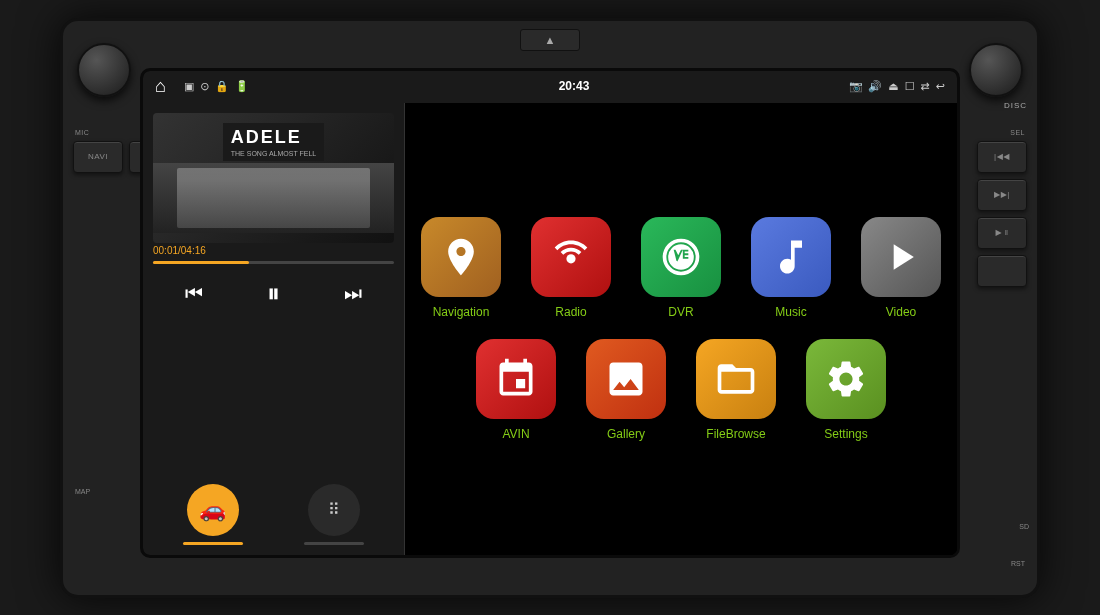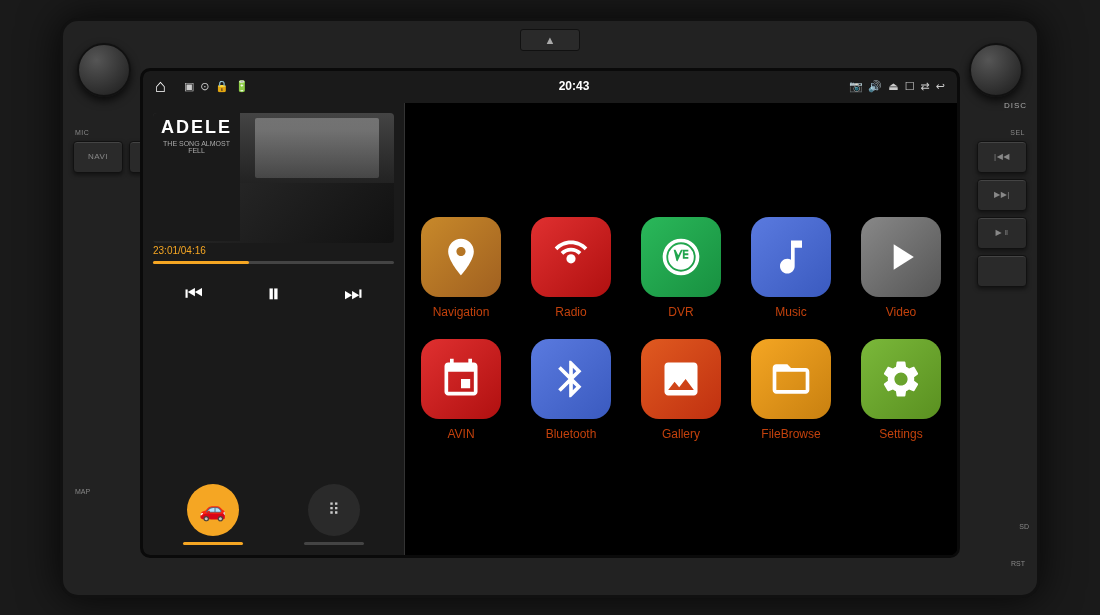--- a/index.html
+++ b/index.html
@@ -231,21 +231,22 @@
       align-items: center;
       justify-content: center;
       overflow: hidden;
       position: relative;
     }
     .album-art-inner {
       width: 100%;
       height: 100%;
       background: linear-gradient(135deg, #333 0%, #111 100%);
       display: flex;
-      flex-direction: row;
+      flex-direction: column;
+      align-items: center;
       justify-content: center;
     }
     .adele-text {
       color: #fff;
       font-size: 18px;
       font-weight: bold;
       letter-spacing: 2px;
     }
     .adele-sub {
       color: #aaa;
@@ -383,21 +384,21 @@
     .app-icon {
       width: 80px;
       height: 80px;
       border-radius: 18px;
       display: flex;
       align-items: center;
       justify-content: center;
       font-size: 36px;
     }
     .app-label {
-      color: #c2410c;
+      color: #84cc16;
       font-size: 12px;
       text-align: center;
     }
 
     
     .icon-navigation { background: linear-gradient(135deg, #c8892a, #a06020); }
     .icon-radio { background: linear-gradient(135deg, #e03030, #b01010); }
     .icon-dvr { background: linear-gradient(135deg, #2ab85a, #189040); }
     .icon-music { background: linear-gradient(135deg, #5a7adf, #3a5abf); }
     .icon-video { background: linear-gradient(135deg, #888, #555); }
@@ -474,21 +475,21 @@
               <div class="adele-text">ADELE</div>
               <div class="adele-sub">THE SONG ALMOST FELL</div>
             </div>
             <div class="album-photo">
               <div class="photo-silhouette"></div>
             </div>
           </div>
         </div>
 
         <div class="song-time">
-          <span>23:01</span>/<span>04:16</span>
+          <span>00:01</span>/<span>04:16</span>
         </div>
         <div class="progress-bar">
           <div class="progress-fill" style="width: 40%;"></div>
         </div>
 
         <div class="controls">
           <button class="ctrl-btn">⏮</button>
           <button class="ctrl-btn" style="font-size:26px;">⏸</button>
           <button class="ctrl-btn">⏭</button>
         </div>
@@ -559,28 +560,20 @@
 
           <div class="app-item">
             <div class="app-icon icon-avin">
               <svg viewBox="0 0 24 24">
                   <path d="M17 12h-5v5h5v-5zM16 1v2H8V1H6v2H5c-1.11 0-1.99.9-1.99 2L3 19c0 1.1.89 2 2 2h14c1.1 0 2-.9 2-2V5c0-1.1-.9-2-2-2h-1V1h-2zm3 18H5V8h14v11z"></path>
                 </svg>
             </div>
             <span class="app-label">AVIN</span>
           </div>
 
-          <div class="app-item">
-            <div class="app-icon icon-bluetooth">
-              <svg viewBox="0 0 24 24">
-                  <path d="M17.71 7.71L12 2h-1v7.59L6.41 5 5 6.41 10.59 12 5 17.59 6.41 19 11 14.41V22h1l5.71-5.71-4.3-4.29 4.3-4.29zM13 5.83l1.88 1.88L13 9.59V5.83zm1.88 10.46L13 18.17v-3.76l1.88 1.88z"></path>
-                </svg>
-            </div>
-            <span class="app-label">Bluetooth</span>
-          </div>
 
           <div class="app-item">
             <div class="app-icon icon-gallery">
               <svg viewBox="0 0 24 24">
                   <path d="M21 19V5c0-1.1-.9-2-2-2H5c-1.1 0-2 .9-2 2v14c0 1.1.9 2 2 2h14c1.1 0 2-.9 2-2zM8.5 13.5l2.5 3.01L14.5 12l4.5 6H5l3.5-4.5z"></path>
                 </svg>
             </div>
             <span class="app-label">Gallery</span>
           </div>
 

